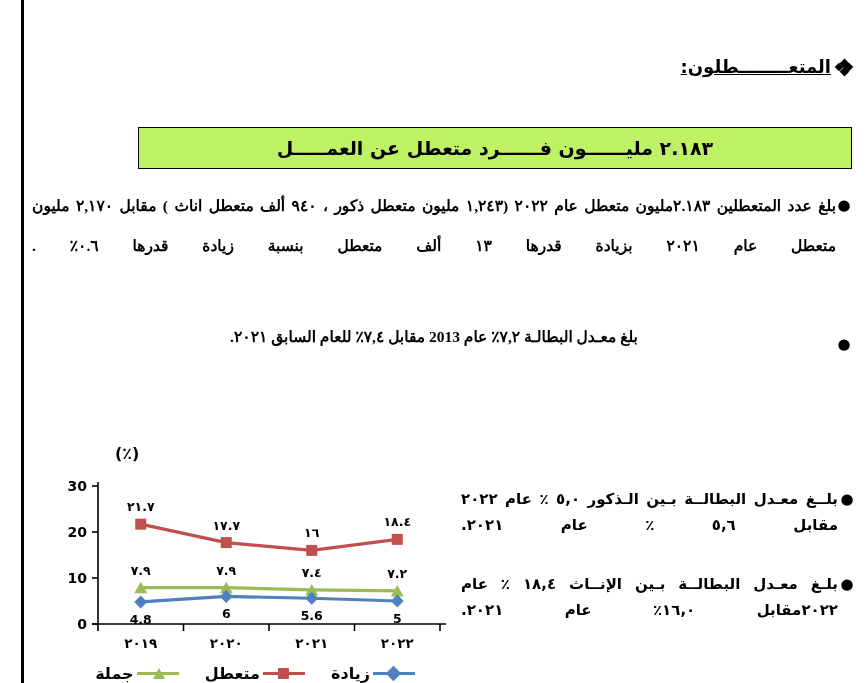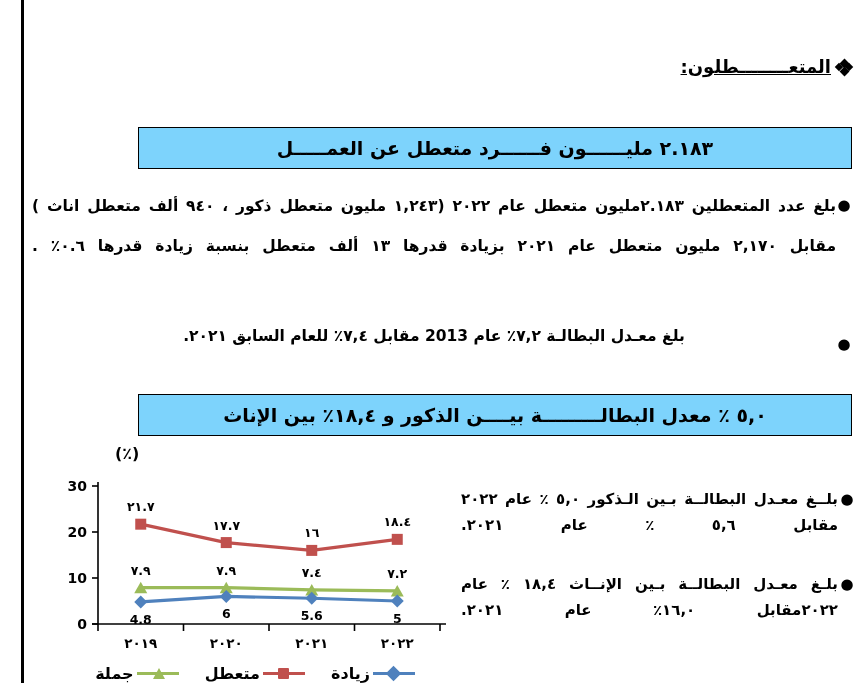--- a/index.html
+++ b/index.html
@@ -92,21 +92,21 @@
 
   
   .boxed-heading {
     position: absolute;
     border: 1px solid #000000;
     box-sizing: border-box;
     display: flex;
     align-items: center;
     justify-content: center;
     font-weight: bold;
-    background: #7dd3fc;
+    background: #bef264;
   }
   #heading-total-box {
     right: 8px;
     top: 79px;
     width: 714px;
     height: 42px;
     font-size: 19px;
   }
   #heading-rates-box {
     right: 8px;
@@ -131,20 +131,21 @@
     flex: 0 0 auto;
     width: 16px;
     font-size: 15px;
     line-height: 2.6;
     text-align: center;
   }
   .body-bullet .txt {
     flex: 1 1 auto;
     text-align: justify;
     text-align-last: justify;
+    font-family: Liberation Serif, serif;
   }
 
   #bullet-unemployed-count {
     right: 8px;
     top: 138px;
     width: 820px;
   }
   #bullet-unemployment-rate {
     right: 8px;
     top: 277px;
@@ -303,23 +304,20 @@
   <div class="body-bullet" id="bullet-unemployed-count">
     <span class="dot">●</span>
     <span class="txt">بلغ  عدد المتعطلين ٢.١٨٣مليون  متعطل عام ٢٠٢٢ (١,٢٤٣ مليون متعطل ذكور ، ٩٤٠ ألف متعطل اناث ) مقابل ٢,١٧٠ مليون متعطل عام ٢٠٢١ بزيادة  قدرها ١٣ ألف متعطل بنسبة زيادة قدرها ٠.٦٪ .</span>
   </div>
 
   <div class="body-bullet" id="bullet-unemployment-rate">
     <span class="dot">●</span>
     <span class="txt">بلغ معـدل البطالـة ٧,٢٪ عام 2013 مقابل ٧,٤٪ للعام السابق ٢٠٢١.</span>
   </div>
 
-  <div class="boxed-heading" id="heading-rates-box">
-    <span>٥,٠ ٪ معدل البطالـــــــــة بيــــن الذكور و ١٨,٤٪ بين الإناث</span>
-  </div>
 
   <div id="lower-region">
 
     <div class="side-bullet" id="side-bullet-males">
       <span class="dot">●</span>
       <span class="txt">بلــغ معـدل البطالــة بـين الـذكور  ٥,٠ ٪ عام ٢٠٢٢ مقابل ٥,٦ ٪ عام ٢٠٢١.</span>
     </div>
 
     <div class="side-bullet" id="side-bullet-females">
       <span class="dot">●</span>

